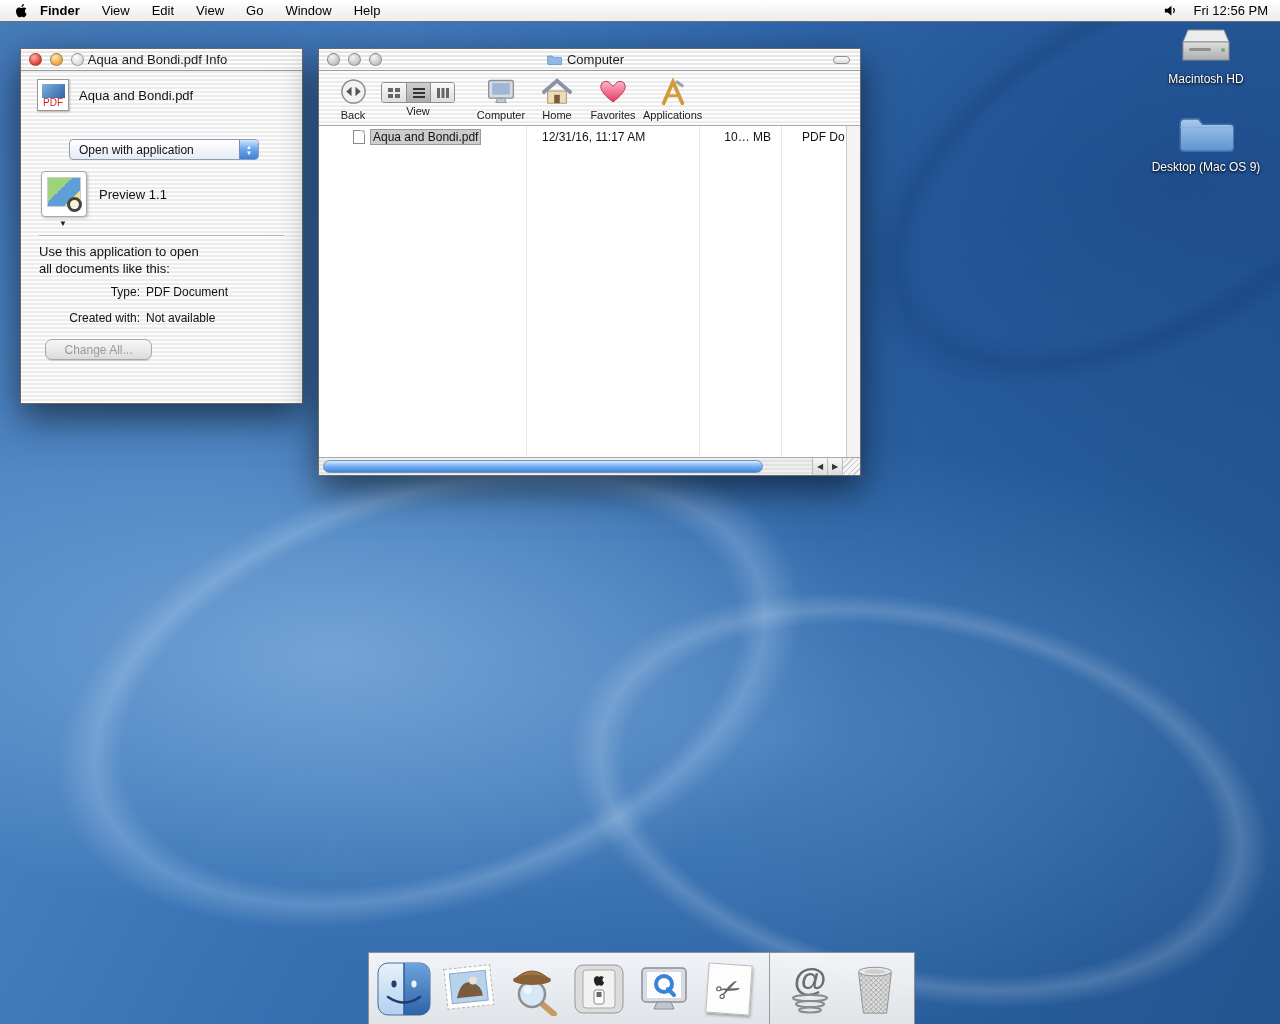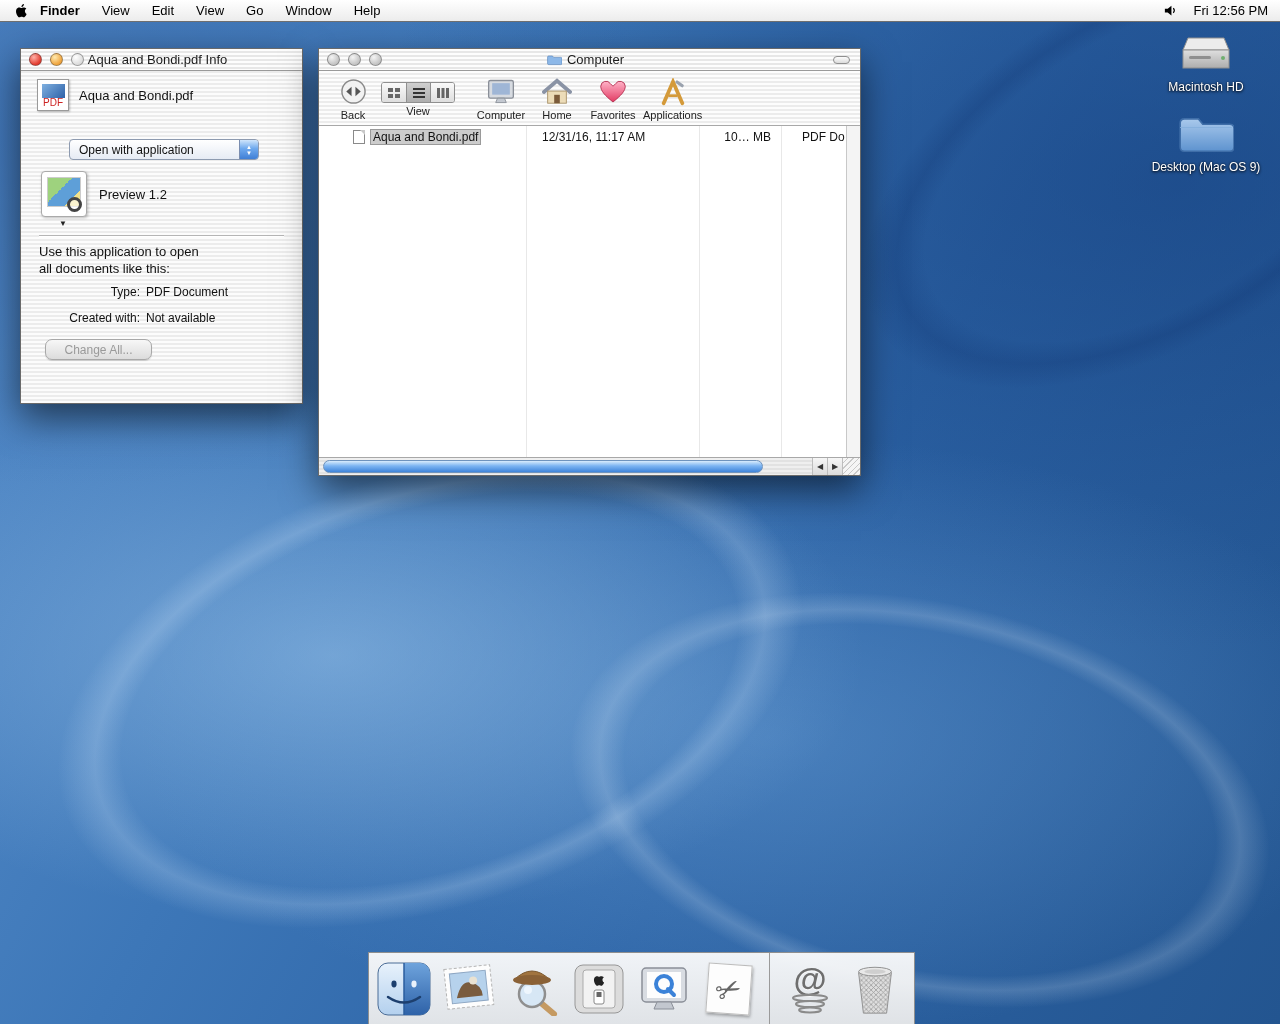--- a/index.html
+++ b/index.html
@@ -193,21 +193,21 @@
           <span>▲</span>
           <span>▼</span>
         </span>
       </div>
 
       <div class="app-row">
         <span class="preview-icon">
           <span class="pic"></span>
           <span class="lens"></span>
         </span>
-        <span class="app-name">Preview 1.2</span>
+        <span class="app-name">Preview 1.1</span>
       </div>
       <span class="app-disclosure">▼</span>
 
       <div class="info-divider"></div>
 
       <div class="usage">
         <div>Use this application to open</div>
         <div>all documents like this:</div>
       </div>
 
@@ -351,21 +351,21 @@
       <span class="scroll-btn">
           <span>◀</span>
         </span>
       <span class="scroll-btn">
           <span>▶</span>
         </span>
       <span class="grip"></span>
     </div>
   </div>
 
-  <div class="desk-icon" style="left:1146px; top:30px;">
+  <div class="desk-icon" style="left:1146px; top:22px;">
     <svg width="52" height="46" viewBox="0 0 52 46">
         <defs>
           <linearGradient id="hd1" x1="0" y1="0" x2="0" y2="1">
             <stop offset="0" stop-color="#dfdfdf"></stop>
             <stop offset="1" stop-color="#adadad"></stop>
           </linearGradient>
         </defs>
         <polygon points="8,8 44,8 49,20 3,20" fill="#ececec" stroke="#8f8f8f"></polygon>
         <rect x="3" y="20" width="46" height="18" fill="url(#hd1)" stroke="#8f8f8f"></rect>
         <rect x="9" y="26" width="22" height="3" rx="1.5" fill="#8f8f8f"></rect>

